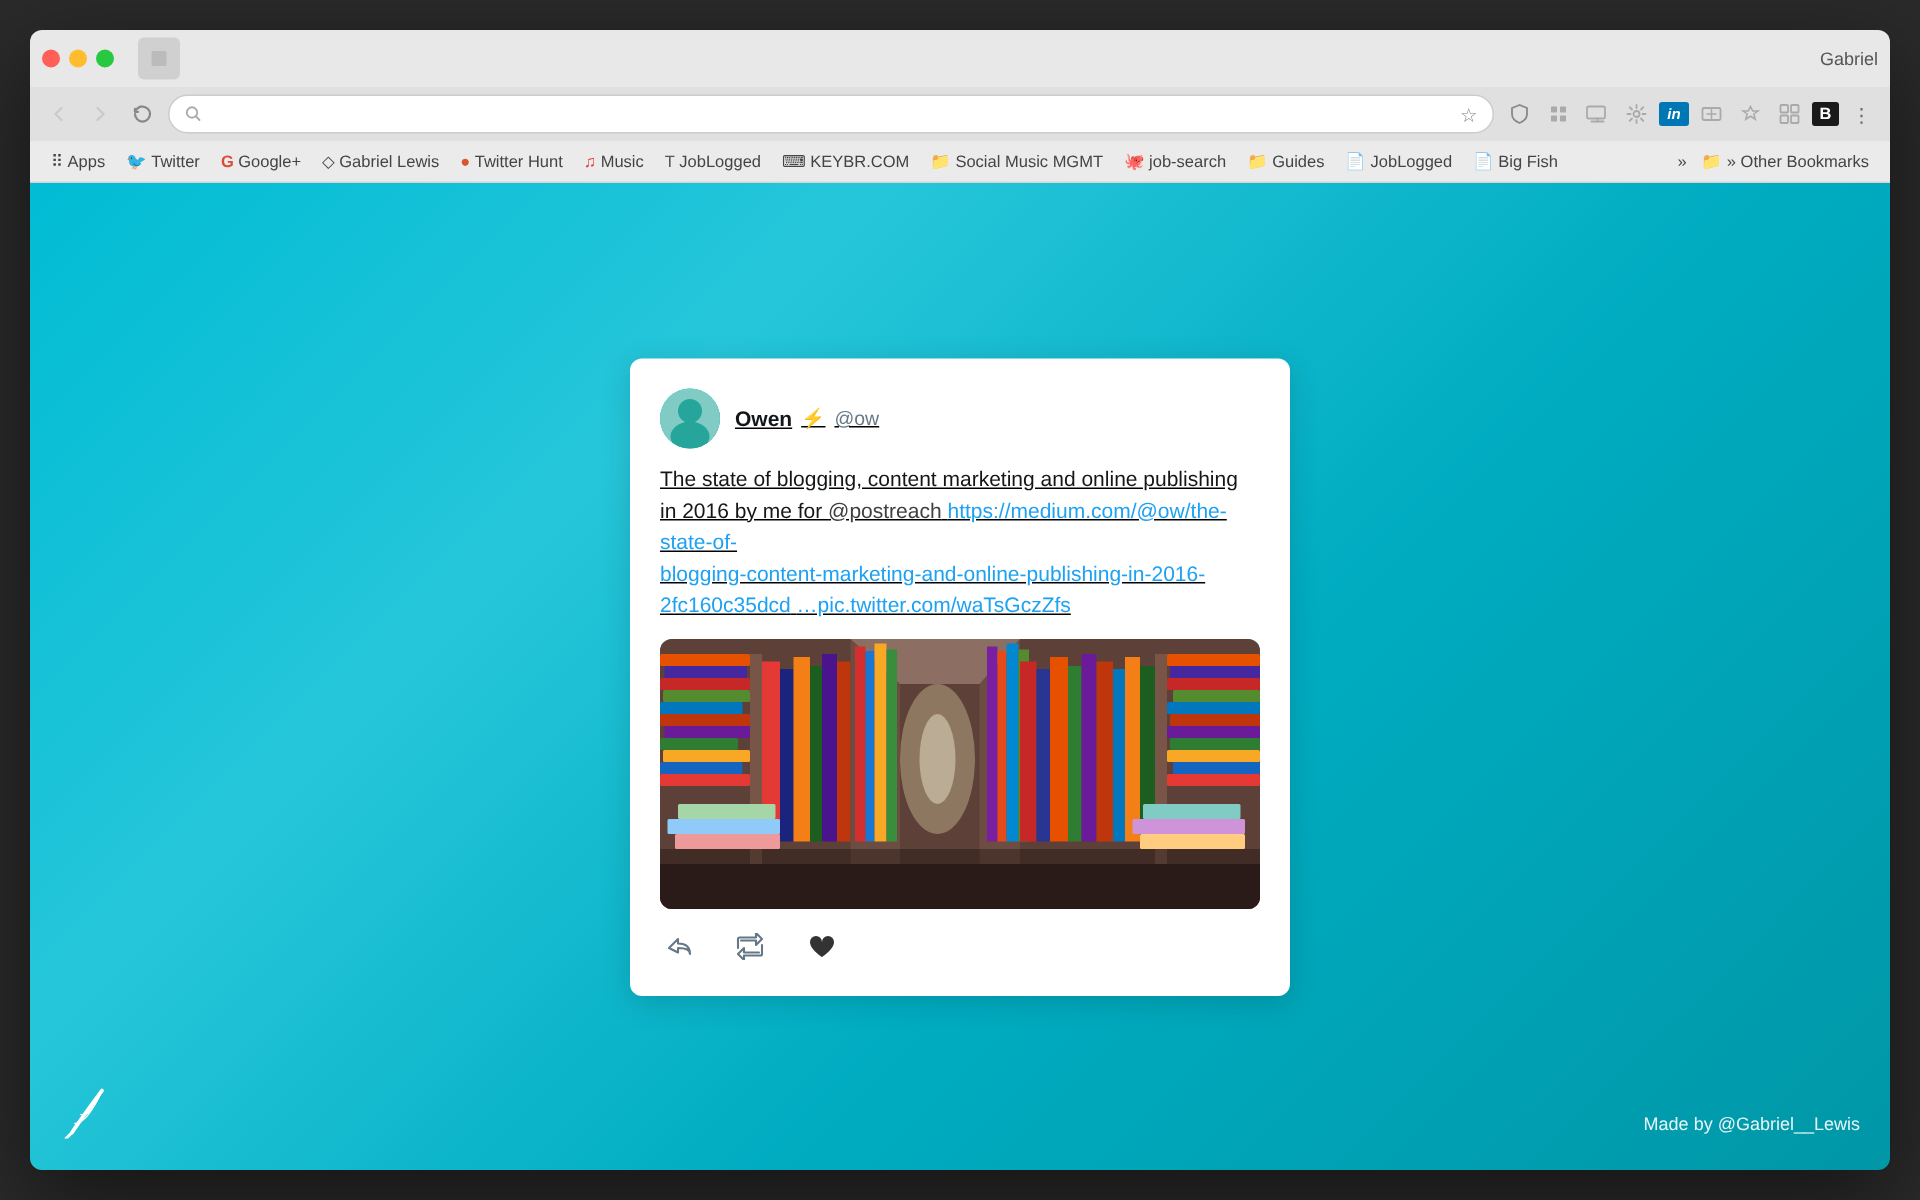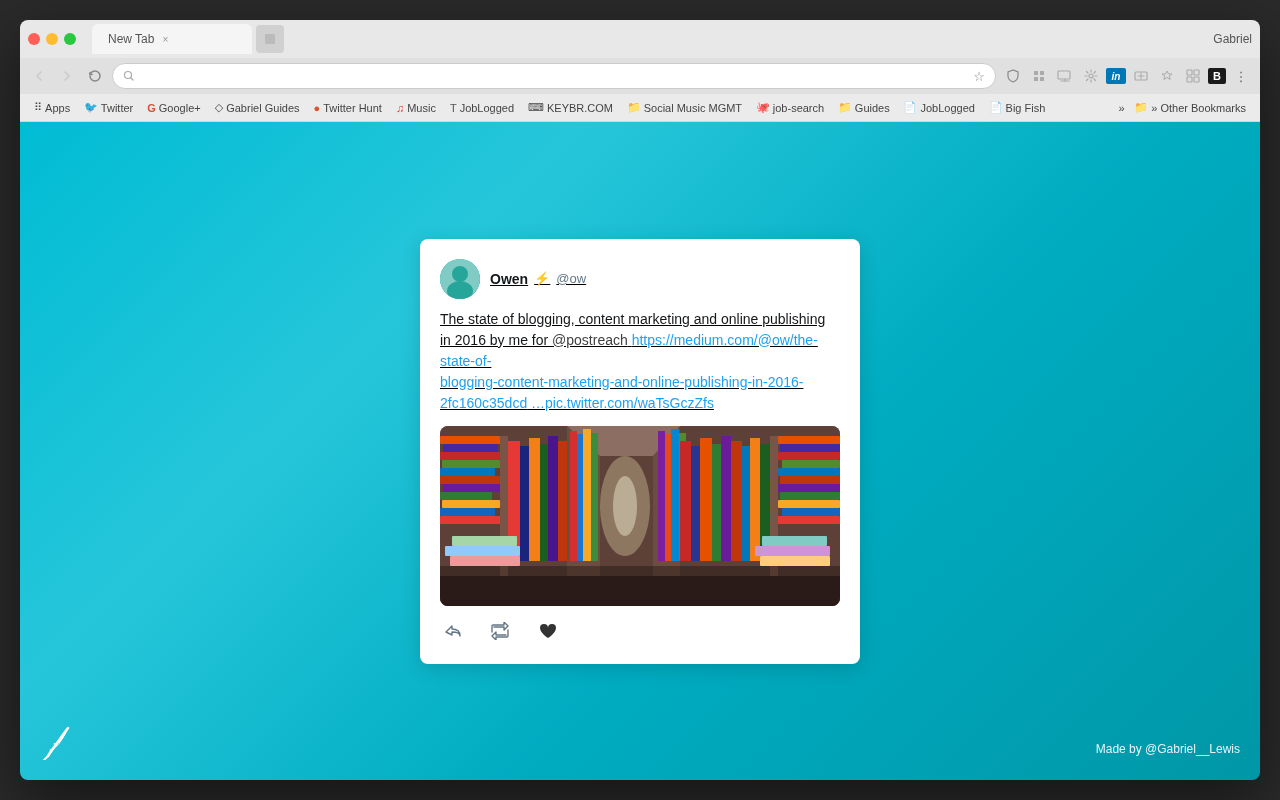--- a/index.html
+++ b/index.html
@@ -378,24 +378,20 @@
 
 <div class="browser-window">
 
   <div class="title-bar">
     <div class="window-controls">
       <button class="window-btn btn-close"></button>
       <button class="window-btn btn-minimize"></button>
       <button class="window-btn btn-maximize"></button>
     </div>
     <div class="tab-bar">
-      <div class="tab">
-        <span>New Tab</span>
-        <span class="tab-close">×</span>
-      </div>
       <button class="new-tab-btn">
         <svg width="14" height="14" viewBox="0 0 14 14" fill="none">
           <rect x="2" y="2" width="10" height="10" rx="1" fill="#bbb"></rect>
         </svg>
       </button>
     </div>
     <span class="user-name">Gabriel</span>
   </div>
 
   <div class="nav-bar">
@@ -485,21 +481,21 @@
     <div class="bookmark-item">
       <span class="bookmark-icon" style="color:#1da1f2;">🐦</span>
       <span>Twitter</span>
     </div>
     <div class="bookmark-item">
       <span class="bookmark-icon" style="color:#dd4b39;font-weight:bold;">G</span>
       <span>Google+</span>
     </div>
     <div class="bookmark-item">
       <span class="bookmark-icon">◇</span>
-      <span>Gabriel Guides</span>
+      <span>Gabriel Lewis</span>
     </div>
     <div class="bookmark-item">
       <span class="bookmark-icon" style="color:#da552f;">●</span>
       <span>Twitter Hunt</span>
     </div>
     <div class="bookmark-item">
       <span class="bookmark-icon" style="color:#e53935;">♫</span>
       <span>Music</span>
     </div>
     <div class="bookmark-item">

